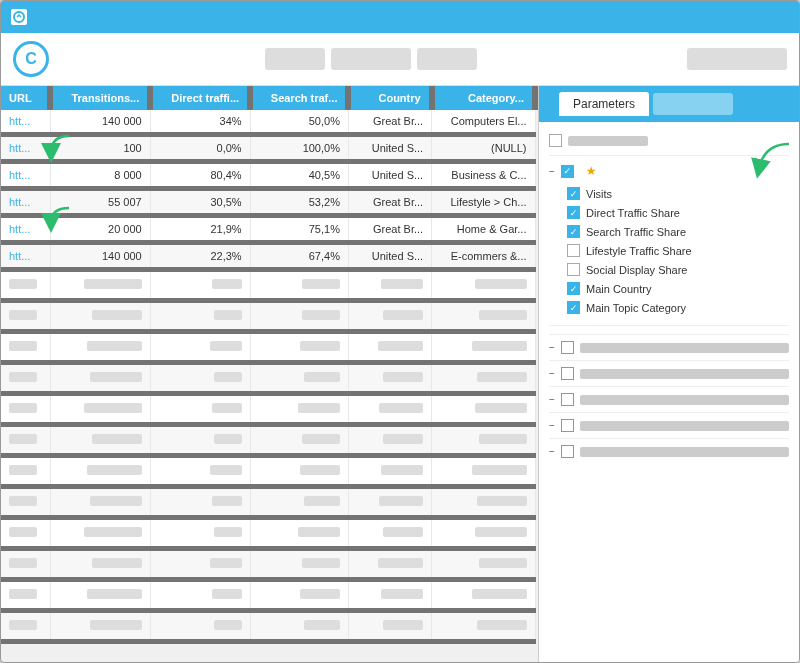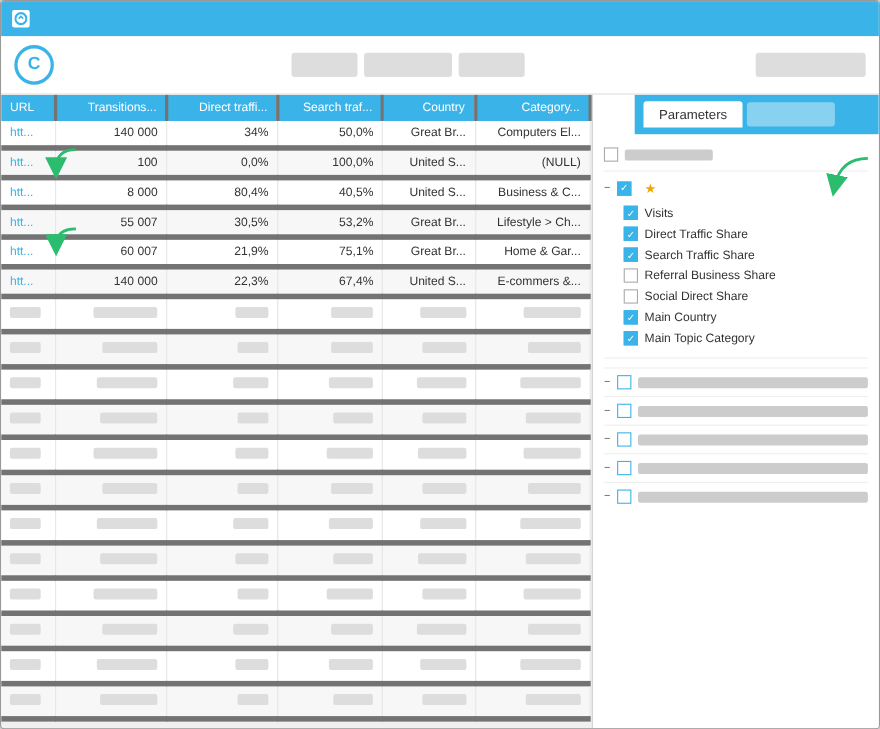--- a/index.html
+++ b/index.html
@@ -73,22 +73,22 @@
       width: 100%;
       border-collapse: collapse;
       font-size: 11px;
     }
 
     thead tr th {
       background: #3ab4e8;
       color: white;
       padding: 6px 8px;
       text-align: right;
-      font-weight: 400;
-      border-right: 3px solid #737373;
+      font-weight: 700;
+      border-right: 6px solid #737373;
       white-space: nowrap;
       overflow: hidden;
       text-overflow: ellipsis;
       max-width: 100px;
     }
     thead tr th:first-child { text-align: left; max-width: 50px; }
 
     tbody tr:nth-child(even) { background: #f7f7f7; }
     tbody tr:nth-child(odd) { background: white; }
     tbody tr { border-bottom: 5px solid #737373; }
@@ -116,23 +116,22 @@
       display: flex;
       flex-direction: column;
       background: white;
       overflow-y: auto;
     }
 
     .params-tab-bar {
       background: #3ab4e8;
       display: flex;
       align-items: center;
-      padding: 0 8px;
+      padding: 0 20px;
       height: 36px;
-      margin-left: 38px;
     }
     .params-tab {
       background: white;
       color: #333;
       padding: 5px 14px;
       border-radius: 3px 3px 0 0;
       font-size: 12px;
       font-weight: 500;
       margin-right: 4px;
     }
@@ -278,21 +277,21 @@
               <tr>
                 <td>htt...</td>
                 <td>55 007</td>
                 <td>30,5%</td>
                 <td>53,2%</td>
                 <td>Great Br...</td>
                 <td>Lifestyle &gt; Ch...</td>
               </tr>
               <tr>
                 <td>htt...</td>
-                <td>60 007</td>
+                <td>20 000</td>
                 <td>21,9%</td>
                 <td>75,1%</td>
                 <td>Great Br...</td>
                 <td>Home &amp; Gar...</td>
               </tr>
               <tr>
                 <td>htt...</td>
                 <td>140 000</td>
                 <td>22,3%</td>
                 <td>67,4%</td>
@@ -454,25 +453,25 @@
             <div class="param-item">
               <div class="checkbox-check">✓</div>
               <span class="param-label">Direct Traffic Share</span>
             </div>
             <div class="param-item">
               <div class="checkbox-check">✓</div>
               <span class="param-label">Search Traffic Share</span>
             </div>
             <div class="param-item">
               <div class="checkbox-empty"></div>
-              <span class="param-label">Referral Business Share</span>
+              <span class="param-label">Lifestyle Traffic Share</span>
             </div>
             <div class="param-item">
               <div class="checkbox-empty"></div>
-              <span class="param-label">Social Direct Share</span>
+              <span class="param-label">Social Display Share</span>
             </div>
             <div class="param-item">
               <div class="checkbox-check">✓</div>
               <span class="param-label">Main Country</span>
             </div>
             <div class="param-item">
               <div class="checkbox-check">✓</div>
               <span class="param-label">Main Topic Category</span>
             </div>
           </div>

